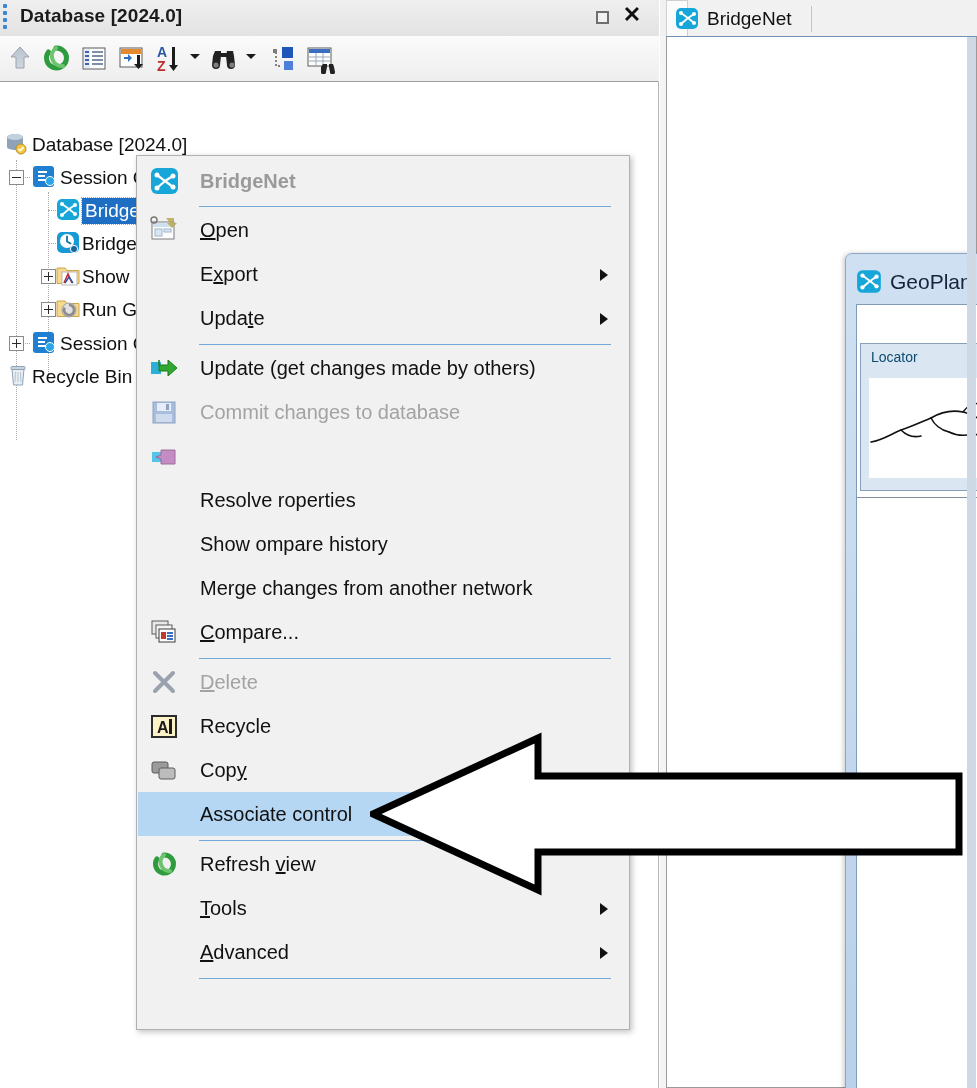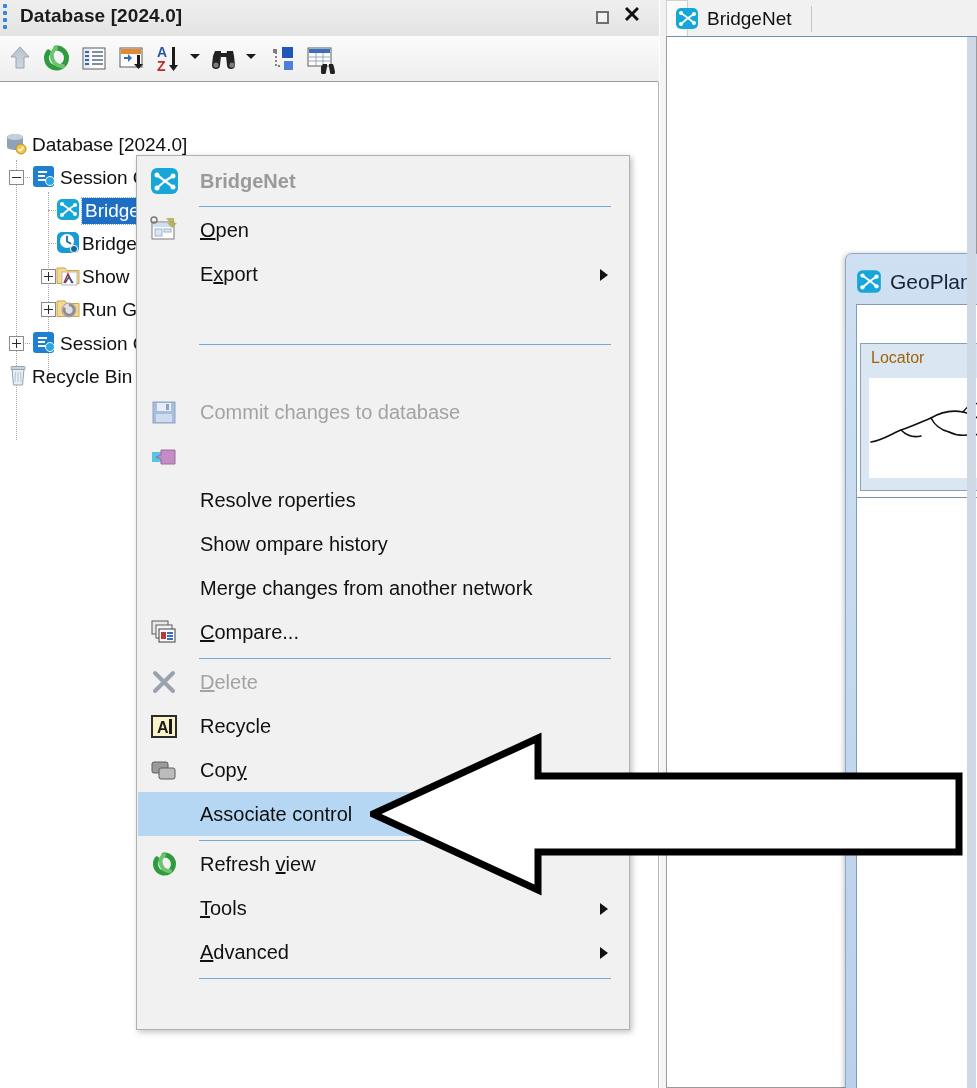--- a/index.html
+++ b/index.html
@@ -132,21 +132,21 @@
   }
   #geoplan-client{
     position:absolute;left:10px;top:50px;right:-40px;bottom:0;
     background:#ffffff;border:1px solid #7f9bb8;border-right:none;border-bottom:none;box-sizing:border-box;
   }
   #locator{
     position:absolute;left:3px;top:38px;width:260px;height:148px;
     background:#dbe6f3;border:1px solid #8aa0b8;box-sizing:border-box;
   }
   #locator-label{
-    position:absolute;left:10px;top:5px;font-size:16px;color:#a16207;
+    position:absolute;left:10px;top:5px;font-size:14px;color:#0c4a6e;
   }
   #locator-canvas{
     position:absolute;left:8px;top:34px;width:244px;height:100px;background:#ffffff;overflow:hidden;
   }
   #locator-sep{
     position:absolute;left:0;top:192px;right:0;height:1px;background:#7f8f9f;
   }
 
   
   #ctxmenu{
@@ -507,22 +507,33 @@
       <circle cx="6" cy="6" r="3" fill="none" stroke="#777" stroke-width="1.4"></circle>
     </svg>
     <div class="mlabel"><span class="ul">O</span>pen</div>
   </div>
 
   <div class="mi" style="top:96px">
     <div class="mlabel">E<span class="ul">x</span>port</div>
     <div class="submark"></div>
   </div>
 
+  <div class="mi" style="top:140px">
+    <div class="mlabel">Upda<span class="ul">t</span>e</div>
+    <div class="submark"></div>
+  </div>
   <div class="msep" style="top:188px"></div>
 
+  <div class="mi" style="top:190px">
+    <svg class="mico" viewBox="0 0 32 32">
+      <rect x="3" y="10" width="10" height="12" fill="#2ab0d8"></rect>
+      <path d="M11 8 l0 5 9 0 0 -5 9 8 -9 8 0 -5 -9 0 0 -5z" fill="#2fa832" stroke="#1c7a1e"></path>
+    </svg>
+    <div class="mlabel">Update (get changes made by others)</div>
+  </div>
 
   <div class="mi disabled" style="top:234px">
     <svg class="mico" viewBox="0 0 32 32">
       <rect x="5" y="6" width="22" height="21" fill="#a9bddd" stroke="#8ea3c4"></rect>
       <rect x="9" y="7" width="14" height="8" fill="#e6edf8"></rect>
       <rect x="8" y="18" width="16" height="8" fill="#cfdcee"></rect>
       <rect x="18" y="8" width="3" height="6" fill="#8da1c0"></rect>
     </svg>
     <div class="mlabel">Commit changes to database</div>
   </div>

